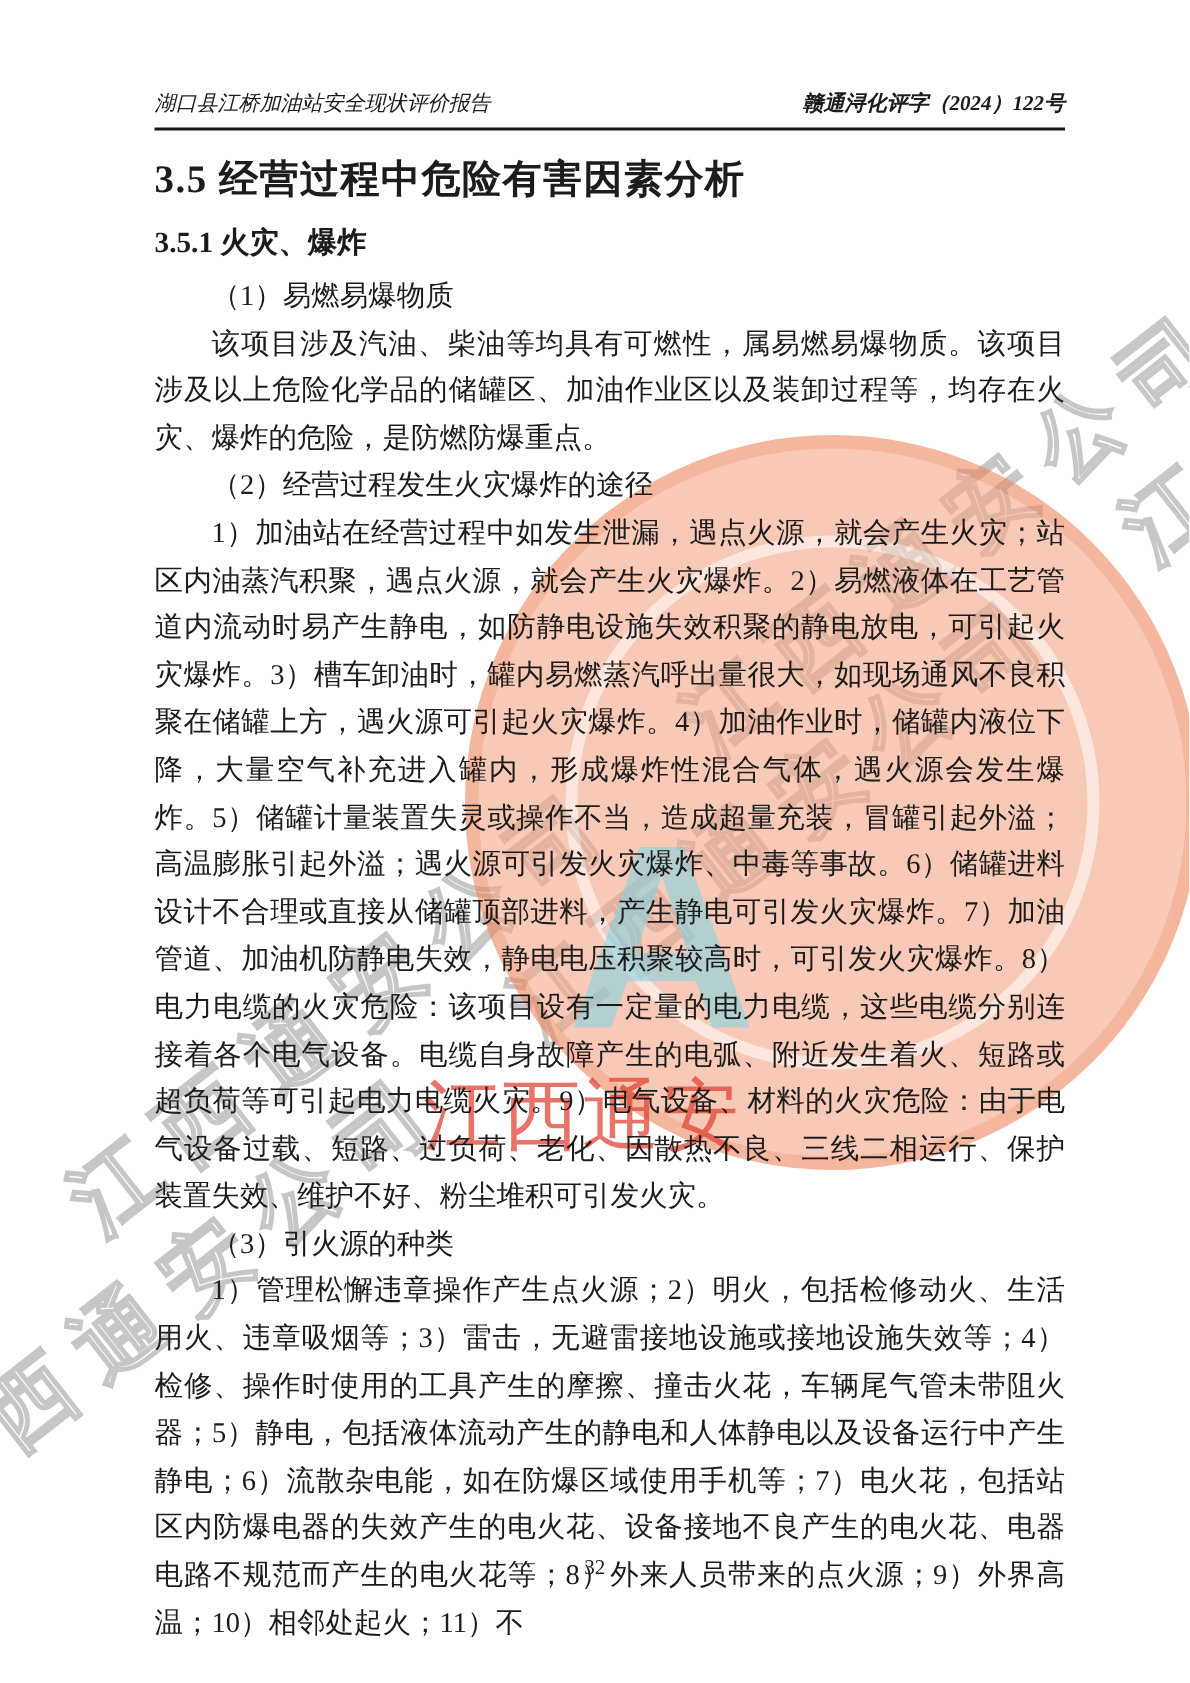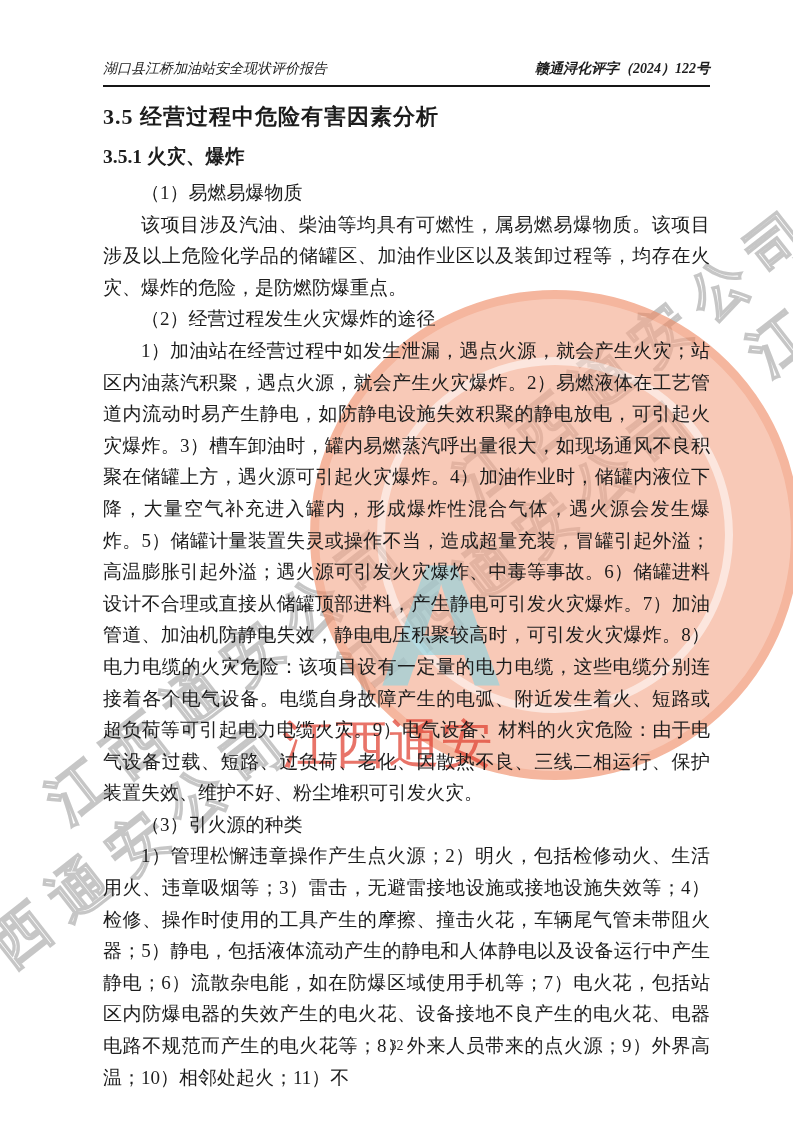--- a/index.html
+++ b/index.html
@@ -80,21 +80,21 @@
     align-items: baseline;
     font-size: 14px;
     padding-bottom: 7px;
     border-bottom: 2px solid #161616;
     font-style: italic;
   }
   .doc-header .hdr-right { font-weight: 700; }
 
   .section-heading {
     margin: 15px 0 0 0;
-    font-size: 22px;
+    font-size: 26px;
     font-weight: 700;
     letter-spacing: 1px;
   }
   .subsection-heading {
     margin: 11px 0 0 0;
     font-size: 19.5px;
     font-weight: 700;
   }
   .paragraphs {
     margin-top: 7px;

